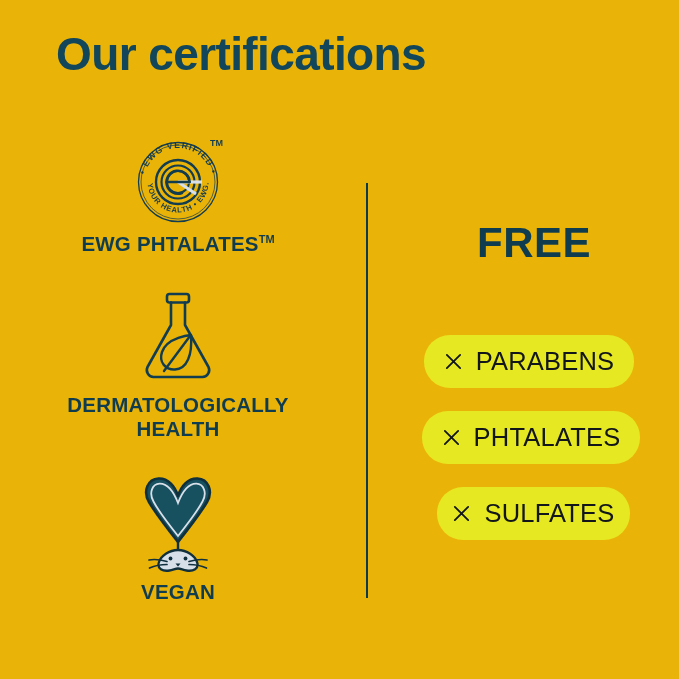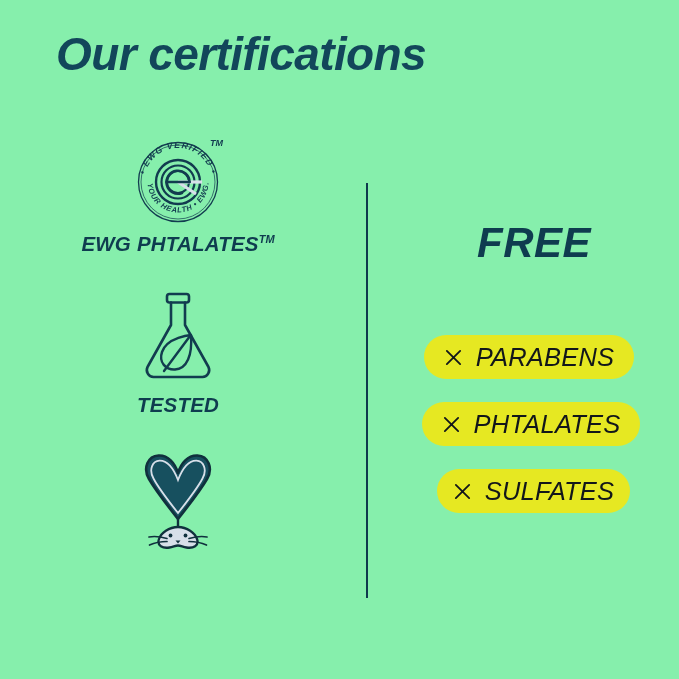--- a/index.html
+++ b/index.html
@@ -13,22 +13,21 @@
     background: #d7dfe9;
     font-family: "Liberation Sans", sans-serif;
     overflow: hidden;
     position: relative;
     -webkit-font-smoothing: antialiased;
   }
 
   #page {
     position: absolute;
     inset: 0;
-    background: #86efac;
-    font-style: italic;
+    background: #eab308;
   }
 
   
   .page-title {
     position: absolute;
     left: 56px;
     top: 29px;
     font-size: 46px;
     font-weight: 700;
     letter-spacing: -0.6px;
@@ -106,21 +105,21 @@
   .free-heading .line2 { display: block; }
 
   .pill-list {
     position: absolute;
     left: 0;
     top: 152px;
     width: 313px;
   }
   .pill {
     position: relative;
-    height: 44px;
+    height: 53px;
     border-radius: 26px;
     background: #e6e822;
     display: flex;
     align-items: center;
     justify-content: center;
     margin-bottom: 23px;
     box-sizing: border-box;
   }
   .pill .x-icon {
     width: 19px;
@@ -200,21 +199,22 @@
           </g>
 
           <g fill="none" stroke="#123c4f" stroke-width="2.4" stroke-linecap="round" stroke-linejoin="round">
             <path d="M 57 50 C 57 50 33 52 28 67 C 24.5 77.5 32 85 41 84.5
                      C 53 84 58.5 70 57 50 Z"></path>
             <path d="M 56 51 L 30 86"></path>
           </g>
         </svg>
       </div>
       <div class="cert-label">
-        <div>TESTED</div>
+        <div>DERMATOLOGICALLY</div>
+        <div>HEALTH</div>
       </div>
     </div>
 
     <div class="cert-item vegan">
       <div class="cert-icon">
         <svg width="106" height="100" viewBox="0 0 106 100" aria-hidden="true">
 
           <path d="M 53 70
                    C 53 70 31 42 24 30
                    C 17.5 19 23 7 33.5 6.5
@@ -248,20 +248,21 @@
 
           <g stroke="#10303d" stroke-width="1.7" fill="none" stroke-linecap="round">
             <path d="M 42 89.5 C 35 87.5 29 87 24 88"></path>
             <path d="M 42 92.5 C 35 92.5 29 94 24.5 96"></path>
 
             <path d="M 64 89.5 C 71 87.5 77 87 82 88"></path>
             <path d="M 64 92.5 C 71 92.5 77 94 81.5 96"></path>
           </g>
         </svg>
       </div>
+      <div class="cert-label">VEGAN</div>
     </div>
 
   </div>
 
   <div class="free-column">
 
     <div class="free-heading">
       <span>FREE</span>
     </div>
 

